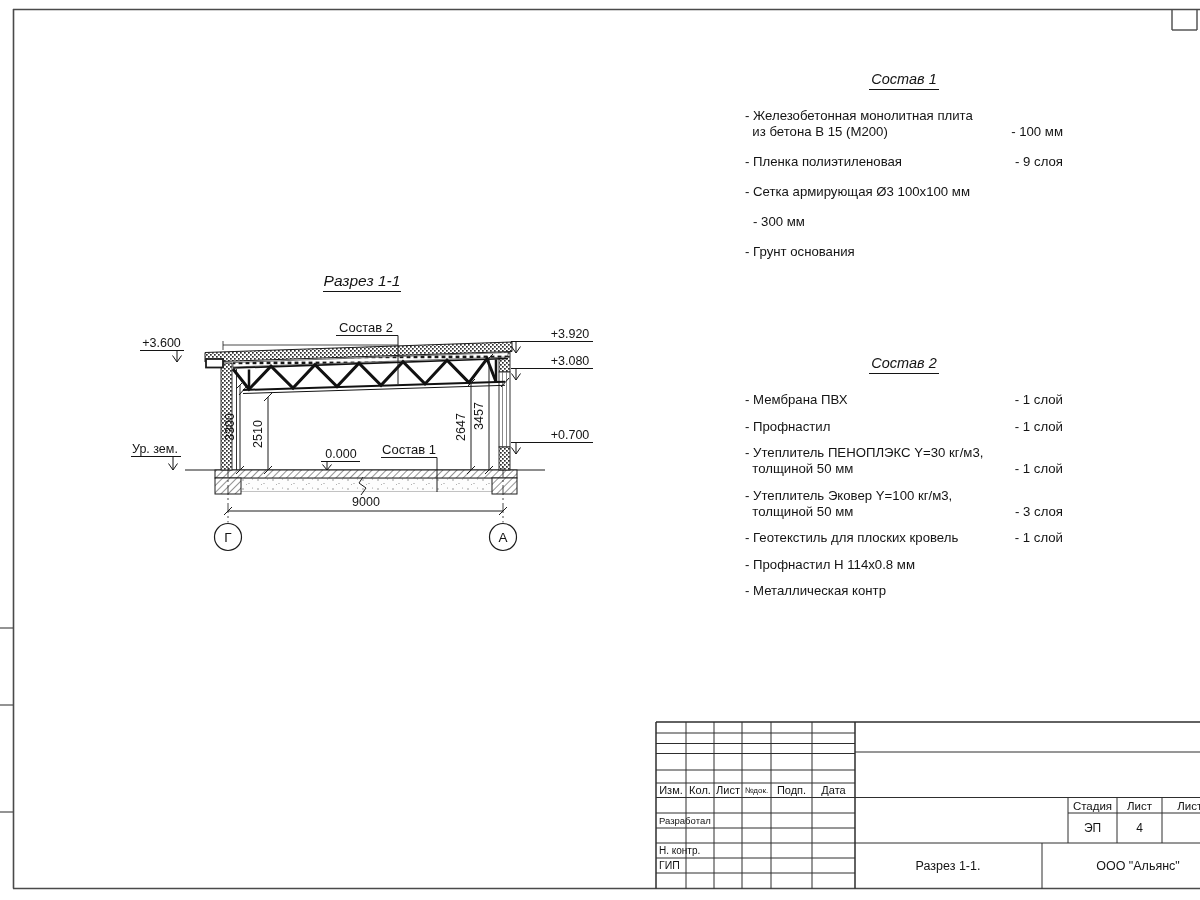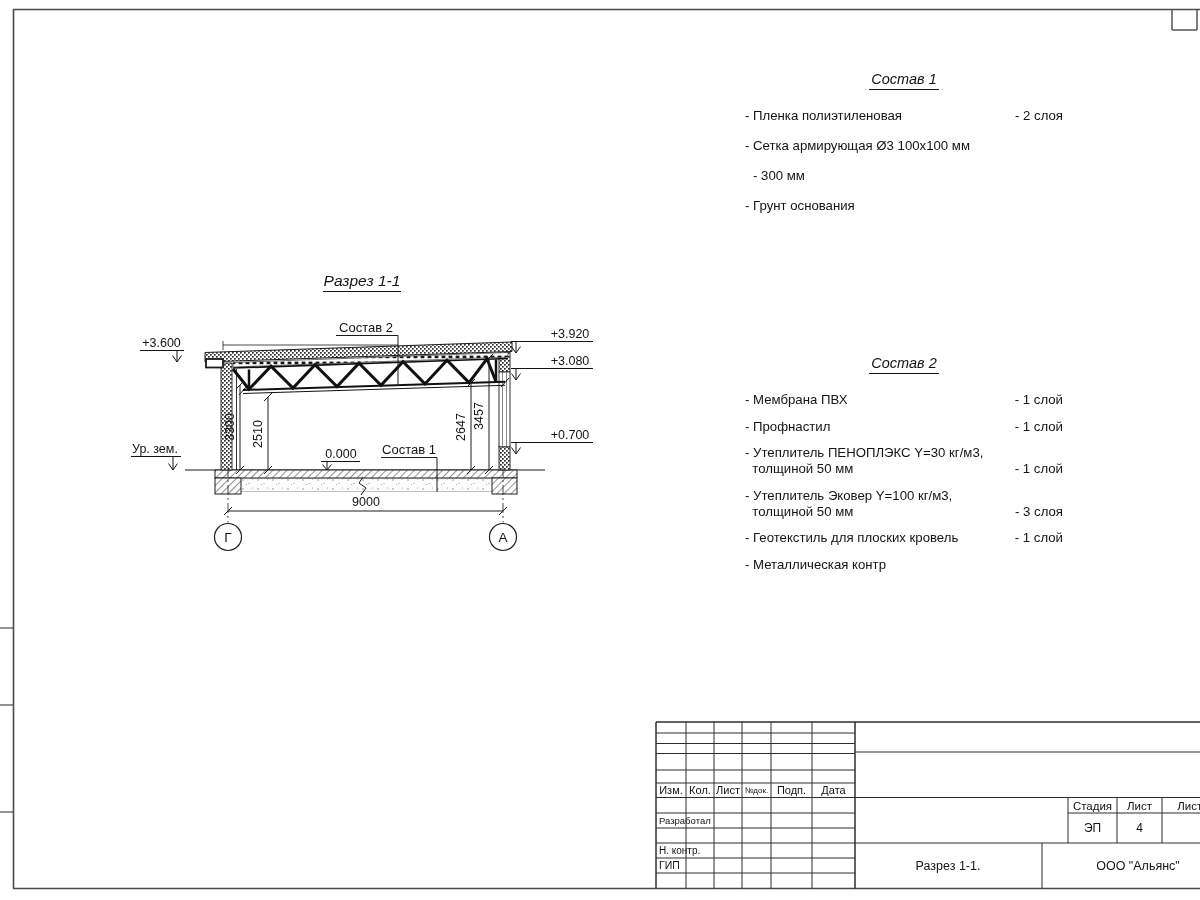--- a/index.html
+++ b/index.html
@@ -232,22 +232,27 @@
     <text x="1092.5" y="832" text-anchor="middle" font-size="12">ЭП</text>
     <text x="1139.5" y="832" text-anchor="middle" font-size="12">4</text>
     <text x="948" y="869.5" text-anchor="middle" font-size="12.5">Разрез 1-1.</text>
     <text x="1138" y="869.5" text-anchor="middle" font-size="12.5">ООО "Альянс"</text>
   </g>
 </svg>
 
 <div class="sost" style="left:745px;top:71px">
   <div class="ttl"><span>Состав 1</span></div>
   <div class="item">
+    <div class="nm">- Железобетонная  монолитная плита
+&nbsp;&nbsp;из бетона В 15 (М200)</div>
+    <div class="val">- 100 мм</div>
+  </div>
+  <div class="item">
     <div class="nm">- Пленка полиэтиленовая</div>
-    <div class="val">-  2 слоя</div>
+    <div class="val">-  9 слоя</div>
   </div>
   <div class="item">
     <div class="nm">- Сетка армирующая Ø3 100х100 мм</div>
     <div class="val"></div>
   </div>
   <div class="item">
     <div class="val">- 300 мм</div>
   </div>
   <div class="item">
     <div class="nm">- Грунт основания</div>
@@ -273,16 +278,20 @@
   <div class="item">
     <div class="nm">- Утеплитель Эковер Y=100 кг/м3,
 &nbsp;&nbsp;толщиной 50 мм</div>
     <div class="val">- 3 слоя</div>
   </div>
   <div class="item">
     <div class="nm">- Геотекстиль для плоских кровель</div>
     <div class="val">- 1 слой</div>
   </div>
   <div class="item">
+    <div class="nm">- Профнастил Н 114х0.8 мм</div>
+    <div class="val"></div>
+  </div>
+  <div class="item">
     <div class="nm">- Металлическая контр</div>
     <div class="val"></div>
   </div>
 </div>
 
 </body></html>

